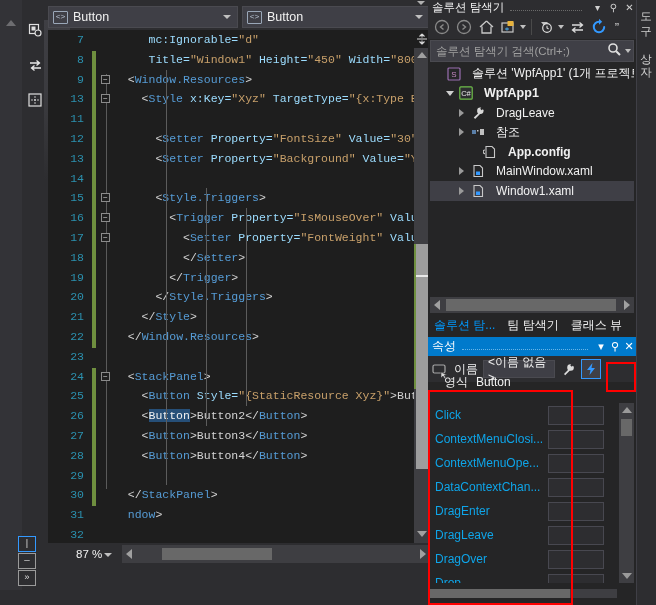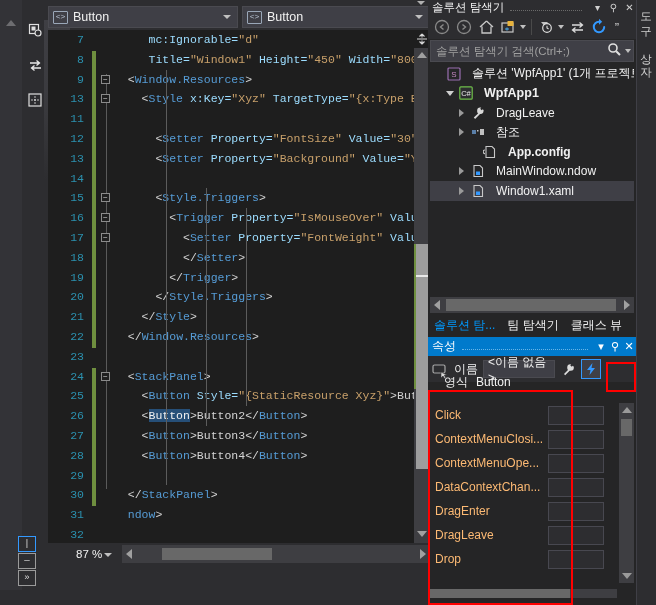--- a/index.html
+++ b/index.html
@@ -302,21 +302,21 @@
     position: absolute; left: 0; top: 35px; width: 208px; height: 20px;
     display: flex; align-items: center; font-size: 12px; color: #f1f1f1;
   }
   .props-type .k { margin-left: 16px; margin-right: 8px; }
 
   .ev-list {
     position: absolute; left: 2px; top: 66px; width: 187px; height: 180px;
     overflow: hidden;
   }
   .ev-row { height: 24px; display: flex; align-items: center; }
-  .ev-name { width: 118px; font-size: 12px; color: #fdba74; padding-left: 5px; white-space: nowrap; overflow: hidden; }
+  .ev-name { width: 118px; font-size: 12px; color: #0ea5e9; padding-left: 5px; white-space: nowrap; overflow: hidden; }
   .ev-val {
     width: 56px; height: 19px; background: #2d2d30; border: 1px solid #484850;
   }
   .ev-scroll {
     position: absolute; left: 191px; top: 66px; width: 15px; height: 180px;
     background: #3e3e42;
   }
   .ev-sc-up {
     position: absolute; left: 2.5px; top: 4px; width: 0; height: 0;
     border-left: 5px solid transparent; border-right: 5px solid transparent;
@@ -629,21 +629,21 @@
         <div class="tr" style="padding-left: 24px;">
           <span class="tw">
             <span class="arrow-r"></span>
           </span>
           <span class="ticon">
             <svg width="14" height="14" viewBox="0 0 14 14">
               <path d="M3 1.5 H9 L11.5 4 V12.5 H3 Z" fill="none" stroke="#c8c8c8" stroke-width="1.1"></path>
               <rect x="5" y="7.5" width="4" height="3.5" fill="#3399ff"></rect>
             </svg>
           </span>
-          <span class="tlabel">MainWindow.ndow</span>
+          <span class="tlabel">MainWindow.xaml</span>
         </div>
         <div class="tr sel" style="padding-left: 24px;">
           <span class="tw">
             <span class="arrow-r"></span>
           </span>
           <span class="ticon">
             <svg width="14" height="14" viewBox="0 0 14 14">
               <path d="M3 1.5 H9 L11.5 4 V12.5 H3 Z" fill="none" stroke="#c8c8c8" stroke-width="1.1"></path>
               <rect x="5" y="7.5" width="4" height="3.5" fill="#3399ff"></rect>
             </svg>
@@ -718,20 +718,24 @@
           </div>
           <div class="ev-row">
             <div class="ev-name">DragEnter</div>
             <div class="ev-val"></div>
           </div>
           <div class="ev-row">
             <div class="ev-name">DragLeave</div>
             <div class="ev-val"></div>
           </div>
           <div class="ev-row">
+            <div class="ev-name">DragOver</div>
+            <div class="ev-val"></div>
+          </div>
+          <div class="ev-row">
             <div class="ev-name">Drop</div>
             <div class="ev-val"></div>
           </div>
         </div>
 
       <div class="ev-scroll">
         <div class="ev-sc-up"></div>
         <div class="ev-sc-thumb"></div>
         <div class="ev-sc-dn"></div>
       </div>

